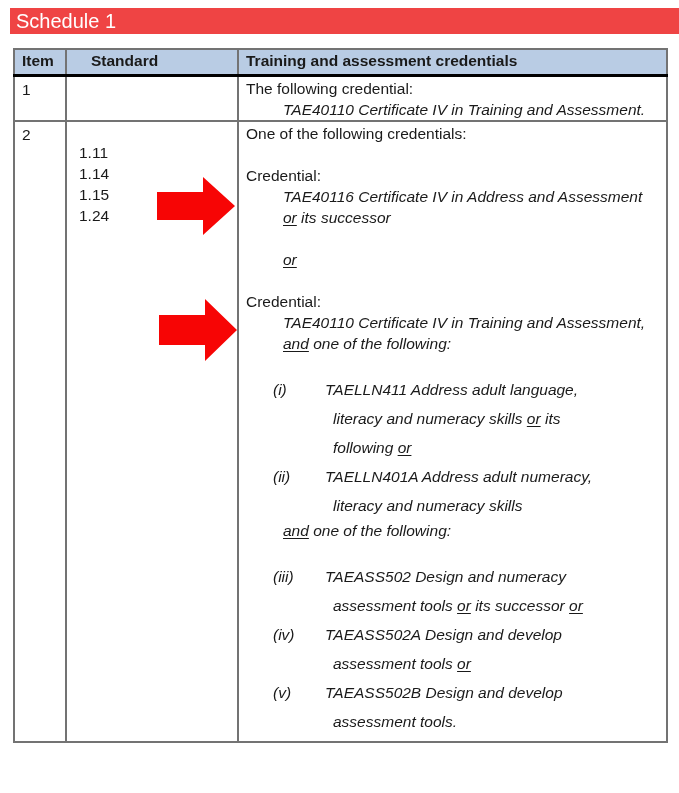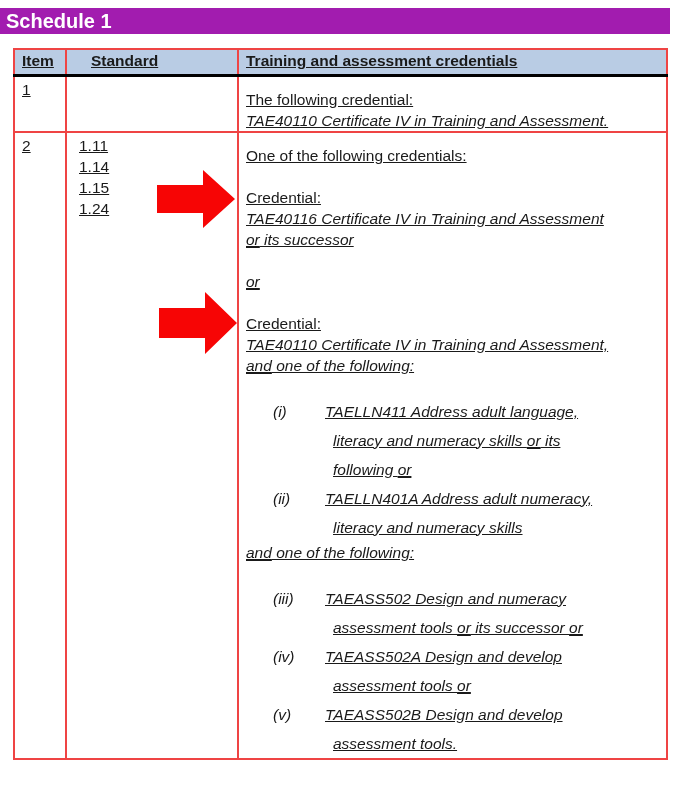--- a/index.html
+++ b/index.html
@@ -5,58 +5,57 @@
   html,body { margin:0; padding:0; }
   body {
     width:679px; height:793px;
     background:#ffffff;
     position:relative;
     font-family:"Liberation Sans", sans-serif;
     color:#1a1a1a;
     overflow:hidden;
   }
   .title-bar {
-    position:absolute; left:0; top:8px;
+    position:absolute; left:10px; top:8px;
     width:670px; height:26px; box-sizing:border-box;
-    background:#a21caf;
-    color:#ffffff; font-weight:bold; font-size:20px; line-height:26px;
+    background:#ef4444;
+    color:#ffffff; font-weight:normal; font-size:20px; line-height:26px;
     padding-left:6px;
   }
   table.doc-table {
     position:absolute; left:13px; top:48px;
     width:653px;
     border-collapse:collapse; table-layout:fixed;
     font-size:15.5px; color:#1a1a1a;
   }
   .doc-table th, .doc-table td {
-    border:2px solid #ef4444;
+    border:2px solid #737373;
     vertical-align:top;
     box-sizing:border-box;
-    text-decoration:underline;
   }
   .doc-table thead th {
     background:#b9cce4;
     font-weight:bold; text-align:left;
     height:26px;
     padding:2px 0 1px 7px;
     border-bottom:3px solid #000000;
   }
   .doc-table thead th.std-h { padding-left:24px; }
   tr.row-1 td { height:43px; }
   tr.row-2 td { height:621px; }
   td.item-cell { padding:2px 0 0 7px; }
   td.standard-cell { padding:0; }
   .std-inner {
     position:relative; width:100%; height:100%;
-    padding:2px 0 0 12px; box-sizing:border-box;
+    padding:2px 0 0 12px; box-sizing:border-box;margin-top:18px;
   }
   .std-line { line-height:21px; }
-  td.cred-cell { padding:12px 8px 0 7px; }
+  td.cred-cell { padding:1px 8px 0 7px; }
   .line { line-height:21px; min-height:21px; }
-  .italic { font-style:italic; }
+  .italic { font-style:italic;margin-left:37px; }
   .u { text-decoration:underline; text-underline-offset:2px; }
   .spacer { height:21px; }
   .li {
     position:relative; padding-left:79px;
     line-height:29px; min-height:29px;
     font-style:italic;
   }
   .li .li-marker { position:absolute; left:27px; }
   .licont {
     padding-left:87px; line-height:29px; min-height:29px;
@@ -110,21 +109,21 @@
             </svg>
             <svg width="78" height="62" class="arrow-svg" style="left: 92px; top: 159px;">
               <polygon points="0,16 46,16 46,0 78,31 46,62 46,46 0,46" fill="#f70505"></polygon>
             </svg>
           </div>
         </td>
         <td class="cred-cell">
           <div class="line"><span>One of the following credentials:</span></div>
           <div class="spacer"></div>
           <div class="line"><span>Credential:</span></div>
-          <div class="line italic"><span>TAE40116 Certificate IV in Training and Assessment</span></div>
+          <div class="line italic"><span>TAE40116 Certificate IV in Address and Assessment</span></div>
           <div class="line italic"><span class="u">or</span><span> its successor</span></div>
           <div class="spacer"></div>
           <div class="line italic"><span class="u">or</span></div>
           <div class="spacer"></div>
           <div class="line"><span>Credential:</span></div>
           <div class="line italic"><span>TAE40110 Certificate IV in Training and Assessment,</span></div>
           <div class="line italic"><span class="u">and</span><span> one of the following:</span></div>
           <div class="spacer"></div>
           <div class="li"><span class="li-marker">(i)</span><span class="li-text"><span>TAELLN411 Address adult language,</span></span></div>
           <div class="licont"><span>literacy and numeracy skills </span><span class="u">or</span><span> its</span></div>

